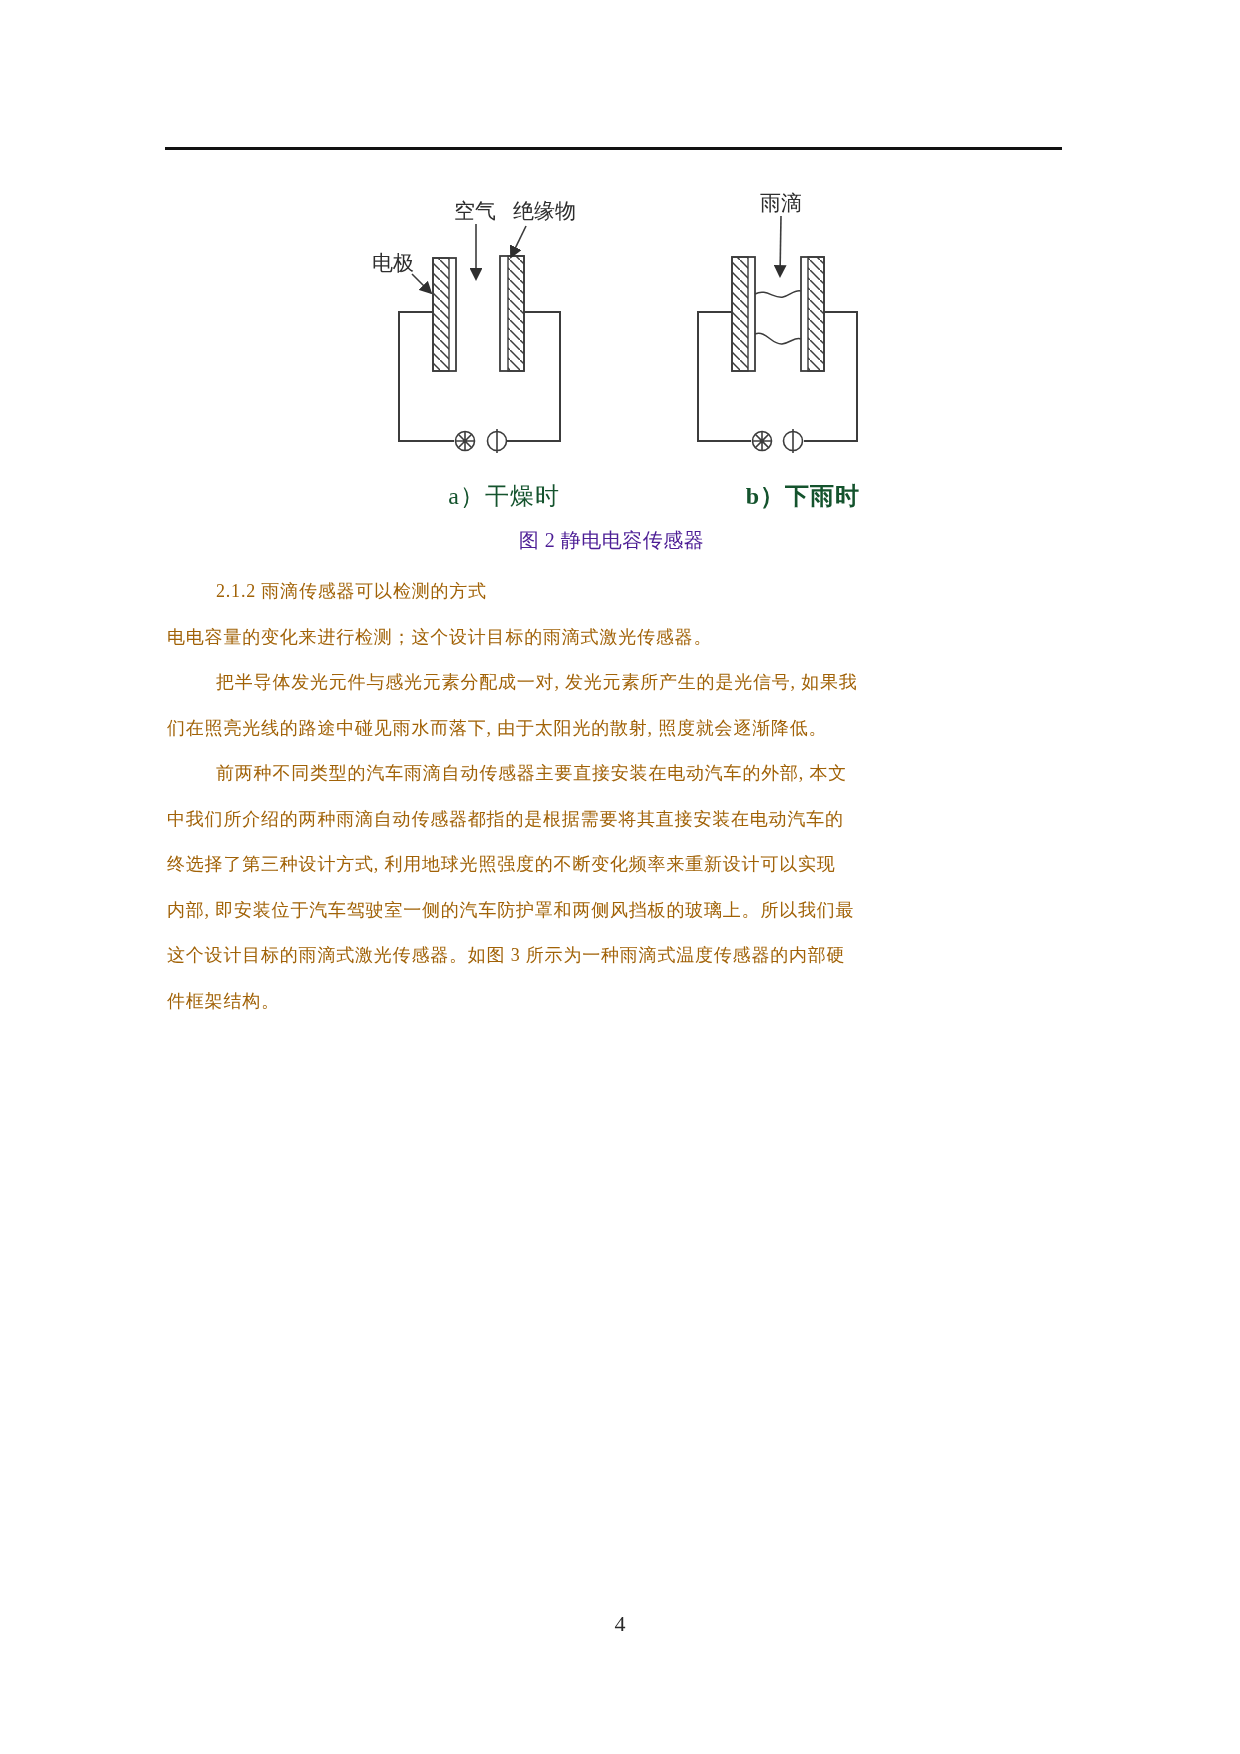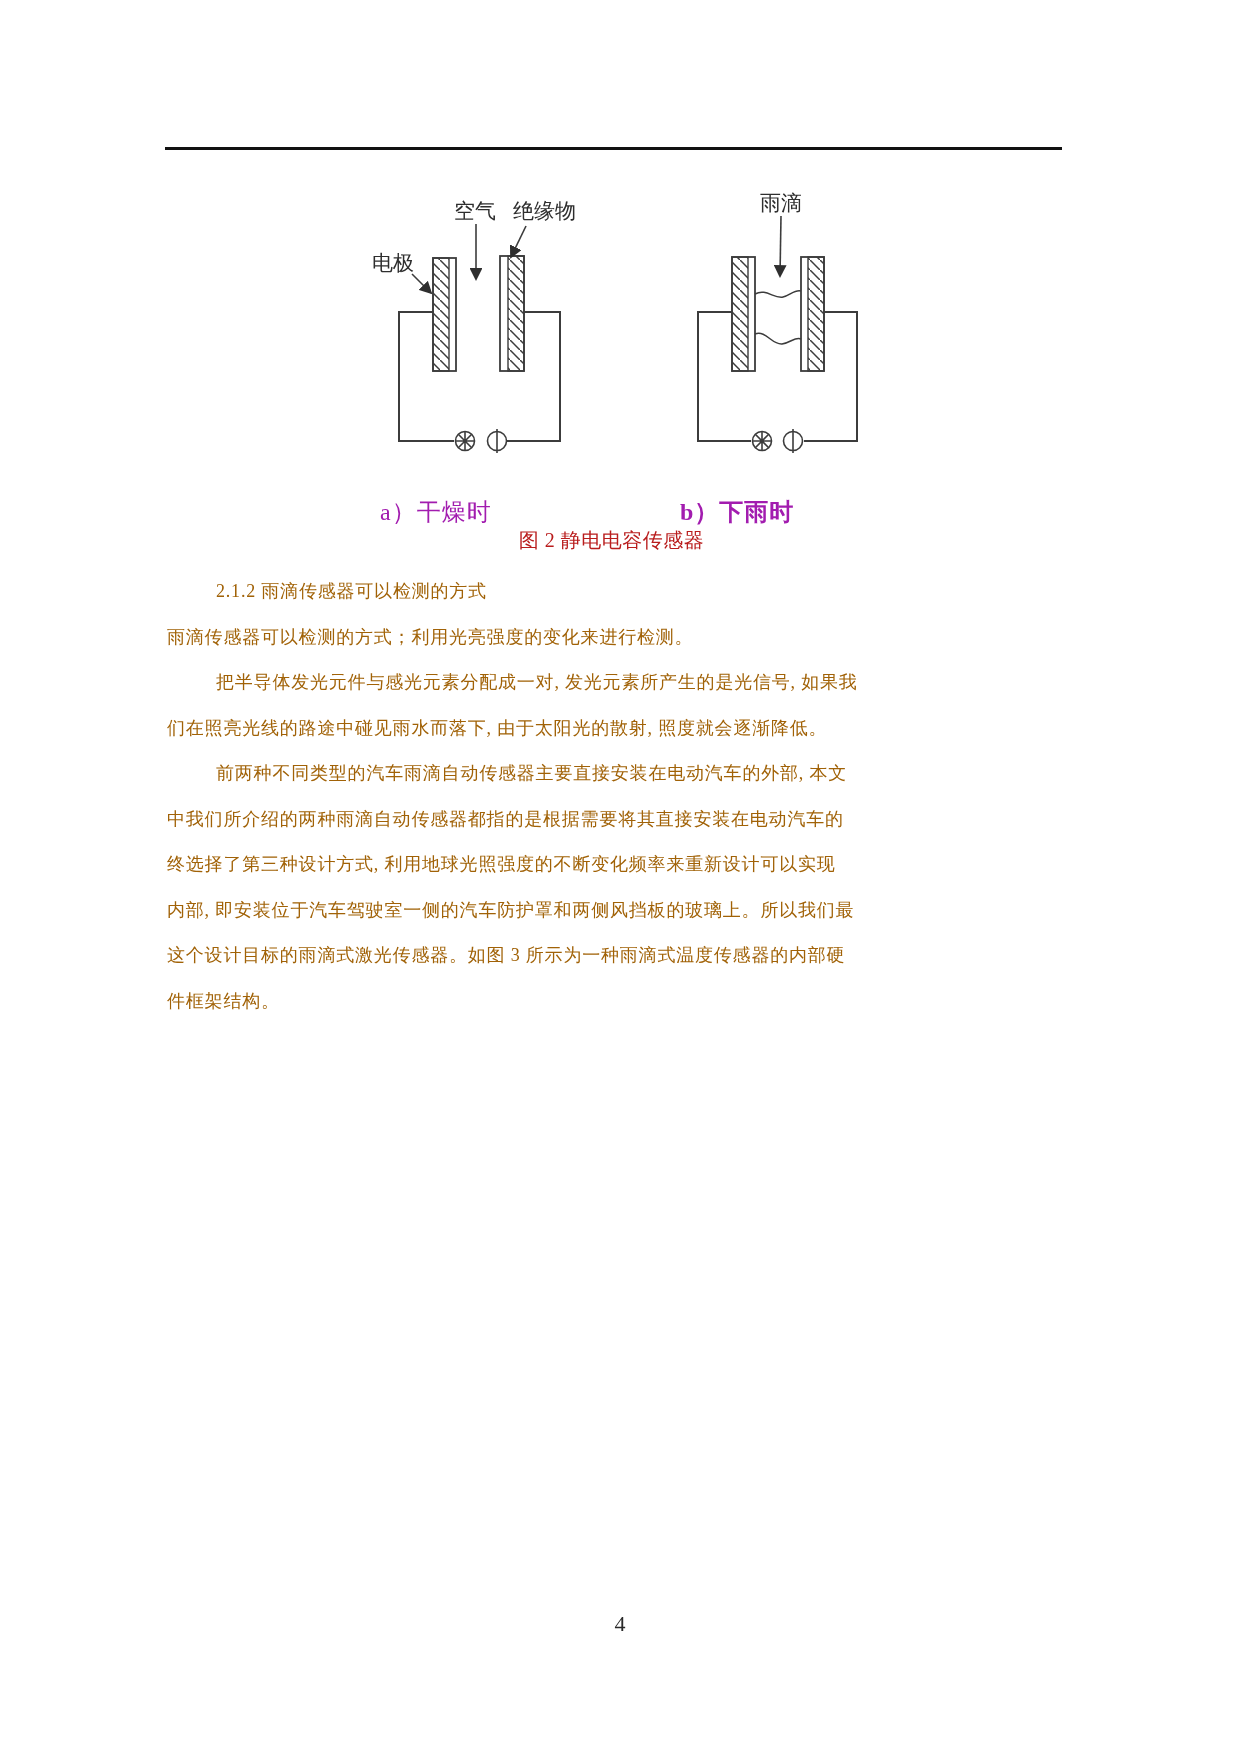--- a/index.html
+++ b/index.html
@@ -23,38 +23,38 @@
     left:320px; top:155px;
     width:570px; height:310px;
   }
   .figure-svg text{
     font-family:"Liberation Serif","DejaVu Serif",serif;
     font-size:21px;
     fill:#2e2e2e;
   }
   .subcap{
     position:absolute;
-    top:496px;
+    top:480px;
     width:180px;
-    text-align:left;
+    text-align:right;
     font-size:24px;
     letter-spacing:1px;
-    color:#a21caf;
+    color:#14532d;
     white-space:nowrap;
   }
   .subcap-a{left:380px;}
   .subcap-b{left:680px;font-weight:bold;}
   .fig-caption{
     position:absolute;
     left:165px; top:527px;
     width:893px;
     text-align:center;
     font-size:20px;
     letter-spacing:0.5px;
-    color:#b91c1c;
+    color:#4c1d95;
   }
   .body-text{
     position:absolute;
     left:167px; top:569px;
     width:900px;
   }
   .bline{
     height:45.5px;
     line-height:45.5px;
     font-size:18px;
@@ -148,21 +148,21 @@
     <text x="760" y="210">雨滴</text>
   </svg>
 
   <div class="subcap subcap-a">a）干燥时</div>
   <div class="subcap subcap-b">b）下雨时</div>
 
   <div class="fig-caption">图 2 静电电容传感器</div>
 
   <div class="body-text">
       <div class="bline indent">2.1.2 雨滴传感器可以检测的方式</div>
-      <div class="bline">雨滴传感器可以检测的方式；利用光亮强度的变化来进行检测。</div>
+      <div class="bline">电电容量的变化来进行检测；这个设计目标的雨滴式激光传感器。</div>
       <div class="bline indent">把半导体发光元件与感光元素分配成一对, 发光元素所产生的是光信号, 如果我</div>
       <div class="bline">们在照亮光线的路途中碰见雨水而落下, 由于太阳光的散射, 照度就会逐渐降低。</div>
       <div class="bline indent">前两种不同类型的汽车雨滴自动传感器主要直接安装在电动汽车的外部, 本文</div>
       <div class="bline">中我们所介绍的两种雨滴自动传感器都指的是根据需要将其直接安装在电动汽车的</div>
       <div class="bline">终选择了第三种设计方式, 利用地球光照强度的不断变化频率来重新设计可以实现</div>
       <div class="bline">内部, 即安装位于汽车驾驶室一侧的汽车防护罩和两侧风挡板的玻璃上。所以我们最</div>
       <div class="bline">这个设计目标的雨滴式激光传感器。如图 3 所示为一种雨滴式温度传感器的内部硬</div>
       <div class="bline">件框架结构。</div>
     </div>
 

